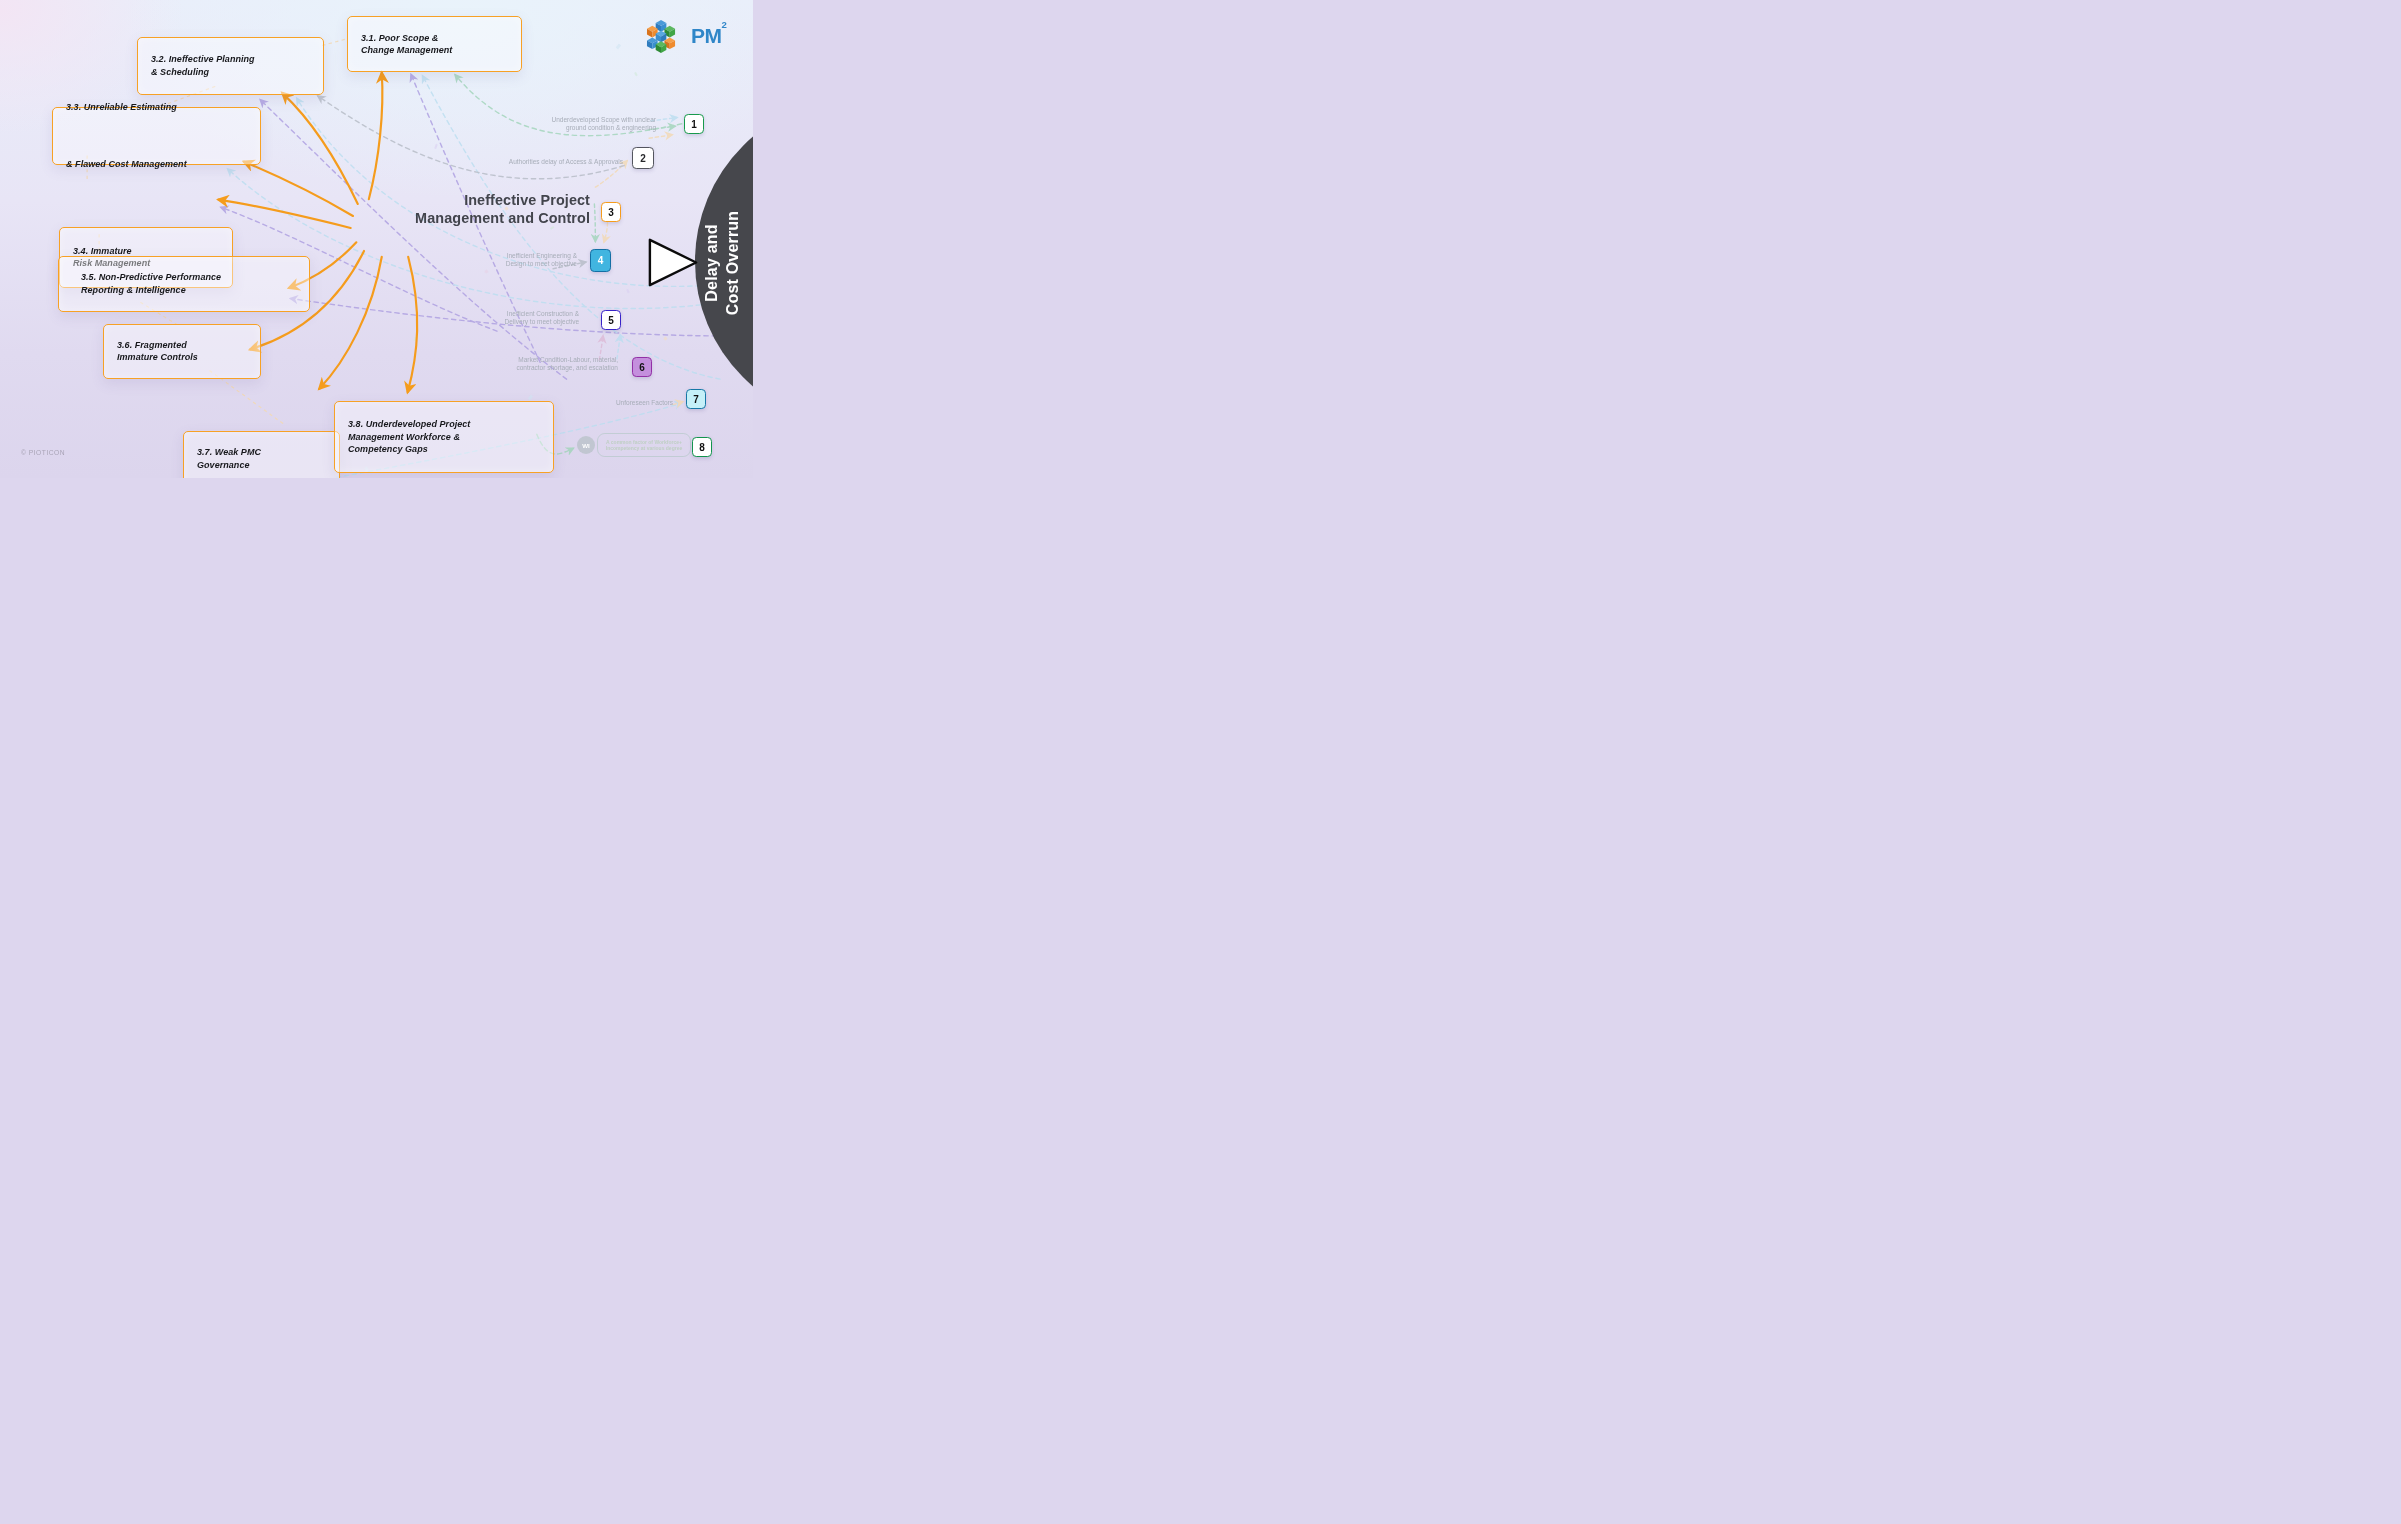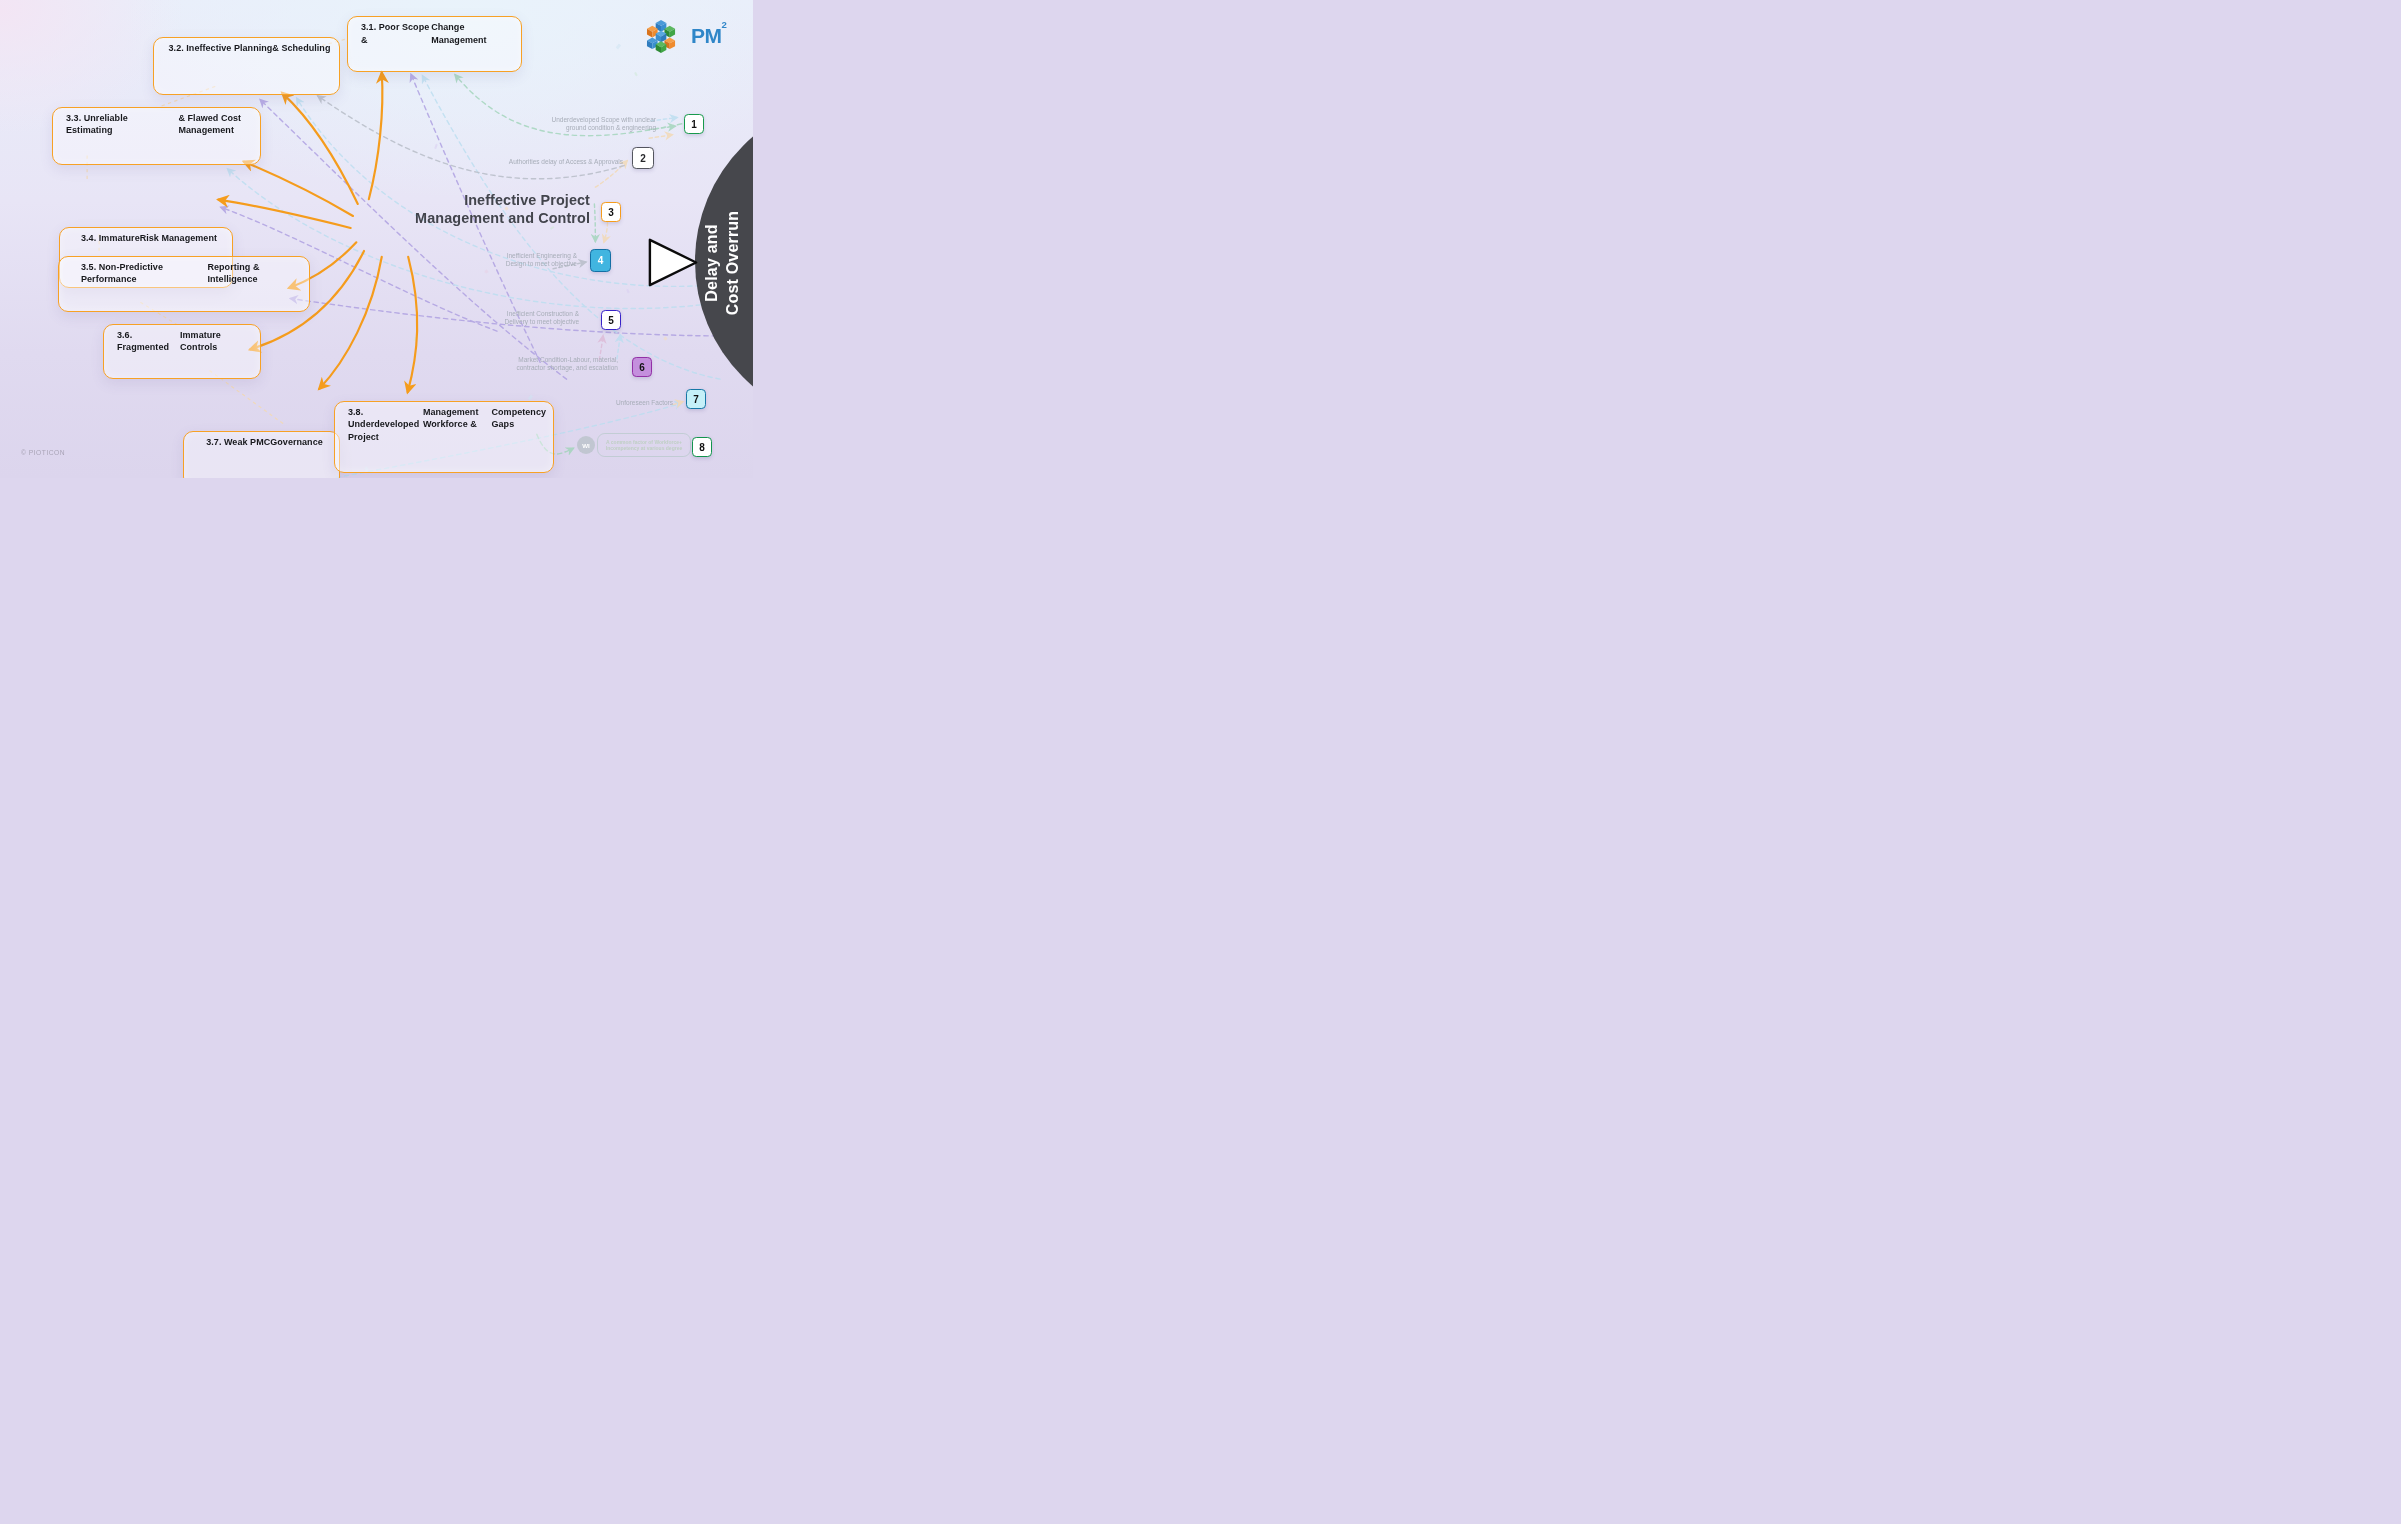--- a/index.html
+++ b/index.html
@@ -3,26 +3,26 @@
 <meta charset="utf-8">
 <style>
   html,body{margin:0;padding:0;background:#ddd6ee;font-family:"Liberation Sans",sans-serif;}
   .stage{position:relative;width:753px;height:478px;overflow:hidden;
     background:
       radial-gradient(ellipse 480px 250px at 62% 4%, #e9f3fb 0%, rgba(233,243,251,0) 72%),
       radial-gradient(ellipse 298px 202px at 0% 2%, #f3e5f4 0%, rgba(243,229,244,0) 62%),
       linear-gradient(180deg,#e9eefa 0%,#e8e5f6 42%,#e0daf0 74%,#dcd5ed 100%);}
   .arrows{position:absolute;left:0;top:0;z-index:2;}
   .confetti{position:absolute;border-radius:0.5px;opacity:.55;z-index:1;}
-  .box{position:absolute;z-index:6;border:1.4px solid #f7a125;border-radius:10px;
+  .box{position:absolute;z-index:6;border:1.4px solid #f7a125;border-radius:5px;
     background:rgba(253,253,255,.40);
     box-shadow:0 4.8px 12.5px rgba(104,90,160,.12), inset 0 0 9.6px rgba(255,255,255,.38);
-    display:flex;justify-content:center;
+    display:flex;flex-direction:column;justify-content:center;
     padding:3.8px 6.7px 3.8px 13px;font-size:9px;font-weight:600;color:#17181c;
-    line-height:1.4;letter-spacing:0.05px;}
+    line-height:1.4;letter-spacing:0.05px;font-style:italic;}
   .title{position:absolute;z-index:6;text-align:right;font-weight:700;font-size:14.4px;
     line-height:1.22;color:#42444c;letter-spacing:0.1px;}
   .cause-label{position:absolute;z-index:5;text-align:right;font-size:6.5px;
     line-height:1.25;color:#a7adb8;font-weight:500;}
   .badge{position:absolute;z-index:7;width:18px;height:18px;border-radius:4.3px;
     border:1.7px solid #333;display:flex;align-items:center;justify-content:center;
     font-size:10px;font-weight:700;background:#fff;box-shadow:0 1.4px 3.8px rgba(90,80,140,.18);}
   .outcome-circle{position:absolute;z-index:3;width:327px;height:327px;border-radius:50%;
     background:#46474c;left:695px;top:98px;}
   .outcome-label{position:absolute;z-index:4;left:723px;top:263px;width:154px;
@@ -141,21 +141,21 @@
 
   <div class="title" style="left:336px;top:192px;width:254px;">
     <div>Ineffective Project</div>
     <div>Management and Control</div>
   </div>
 
   <div class="box" style="left:347px;top:16.3px;width:153px;height:46px;">
     <span>3.1. Poor Scope &amp;</span>
     <span>Change Management</span>
   </div>
-  <div class="box" style="left:153px;top:37px;width:165px;height:48px;text-align:center;">
+  <div class="box" style="left:137px;top:37px;width:165px;height:48px;">
     <span>3.2. Ineffective Planning</span>
     <span>&amp; Scheduling</span>
   </div>
   <div class="box" style="left:52px;top:107px;width:187px;height:48px;gap:44px;">
     <span>3.3. Unreliable Estimating</span>
     <span>&amp; Flawed Cost Management</span>
   </div>
   <div class="box" style="left:59px;top:183px;width:152px;height:51px;margin-top:44px;">
     <span>3.4. Immature</span>
     <span>Risk Management</span>

